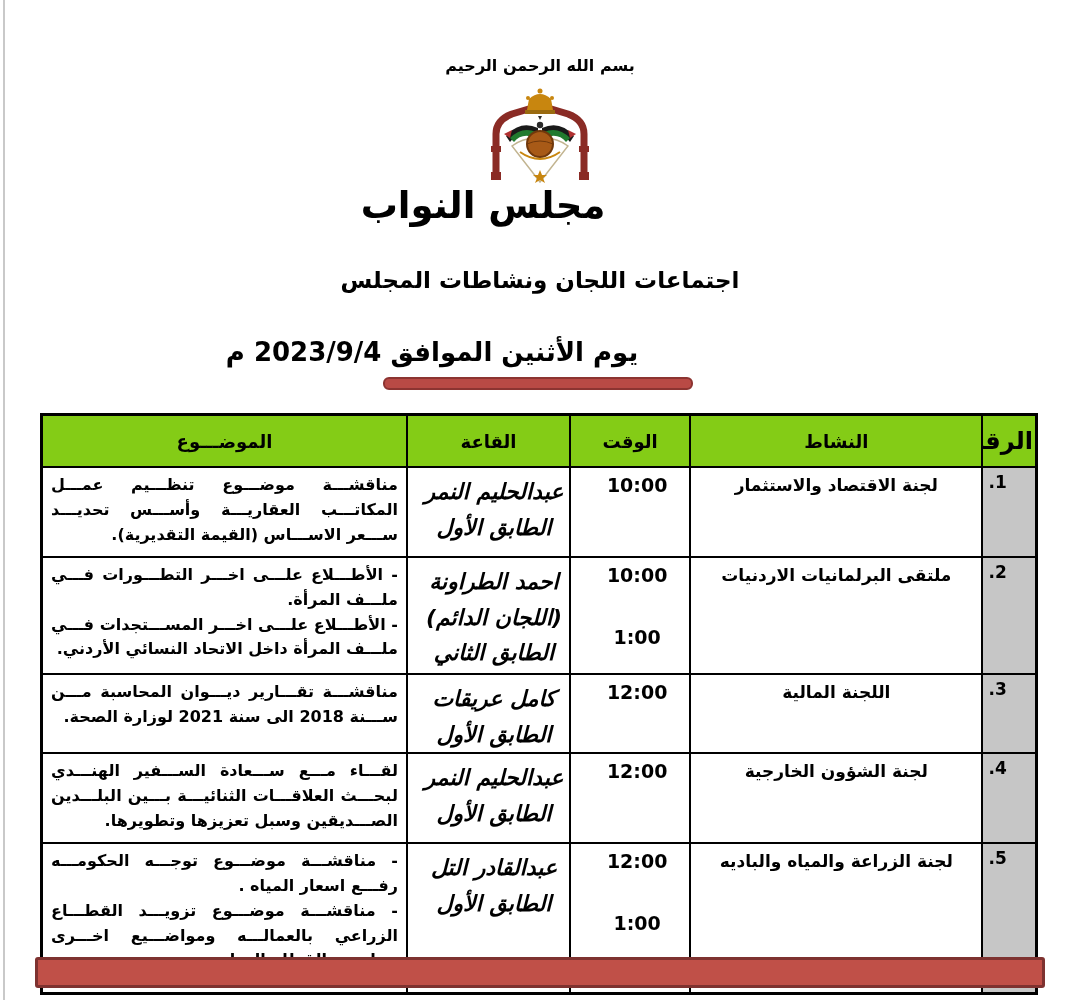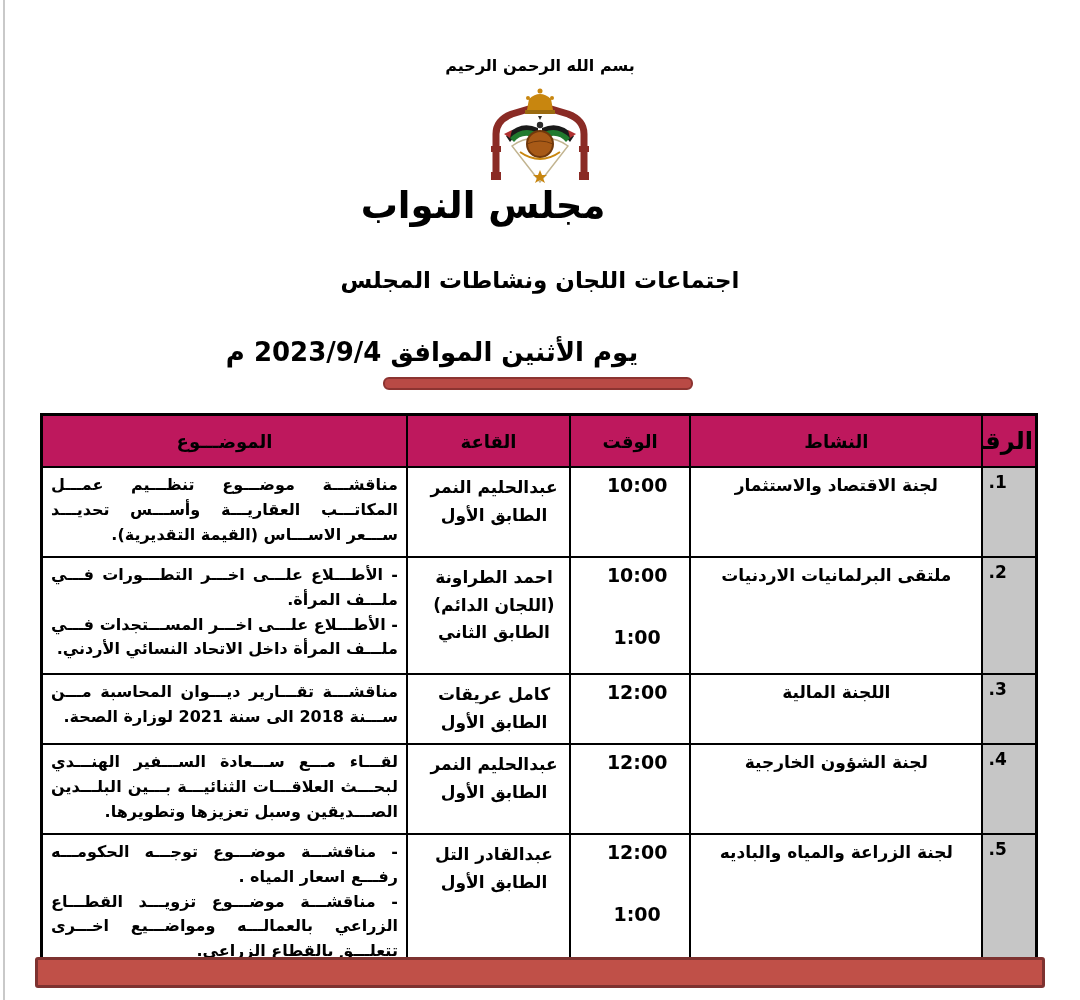--- a/index.html
+++ b/index.html
@@ -24,37 +24,37 @@
   .dateline{position:absolute;top:337px;left:0;width:864px;text-align:center;
     font-size:26px;font-weight:700;}
 
   .red-underline{position:absolute;left:383px;top:377px;width:306px;height:9px;
     background:#b94a45;border:2px solid #8c3431;border-radius:6px;}
 
   table.sched{position:absolute;left:40px;top:413px;width:998px;
     border-collapse:collapse;table-layout:fixed;border:3px solid #000;}
   .sched th,.sched td{border:2px solid #000;vertical-align:top;overflow:hidden;}
 
-  .sched th{background:#be185d;font-weight:700;font-size:18px;
+  .sched th{background:#84cc16;font-weight:700;font-size:18px;
     text-align:center;vertical-align:middle;height:46px;padding:2px;}
   .sched th.col-num{font-size:24px;}
 
   col.c-num{width:54px;} col.c-act{width:292px;} col.c-time{width:120px;}
   col.c-hall{width:163px;} col.c-subj{width:365px;}
 
   tbody tr.r1 td{height:81px;} tbody tr.r2 td{height:108px;}
   tbody tr.r3 td{height:61px;} tbody tr.r4 td{height:81px;}
   tbody tr.r5 td{height:141px;}
 
   td.num{background:#c6c6c6;direction:ltr;text-align:left;
     font-weight:700;font-size:17px;padding:4px 2px 0 5px;}
   td.act{text-align:center;font-weight:700;font-size:17px;padding:7px 4px 0 4px;}
   td.time{text-align:center;direction:ltr;font-weight:700;font-size:19px;padding:6px 2px 0 16px;}
   td.time .gap{margin-top:40px;}
-  td.hall{text-align:center;font-weight:700;font-size:17px;line-height:1.62;padding:6px 3px 0 14px;}
+  td.hall{text-align:center;font-weight:700;font-size:22px;line-height:1.62;padding:6px 3px 0 14px;font-style:italic;}
   td.subj{text-align:justify;font-weight:700;font-size:16px;line-height:1.55;
     padding:5px 8px 0 8px;}
   td.subj .p{text-align:justify;}
 
   .bottom-bar{position:absolute;left:35px;top:957px;width:1004px;height:25px;
     background:#c05048;border:3px solid #7e3230;border-radius:3px;}
 </style>
 </head>
 <body>
 

